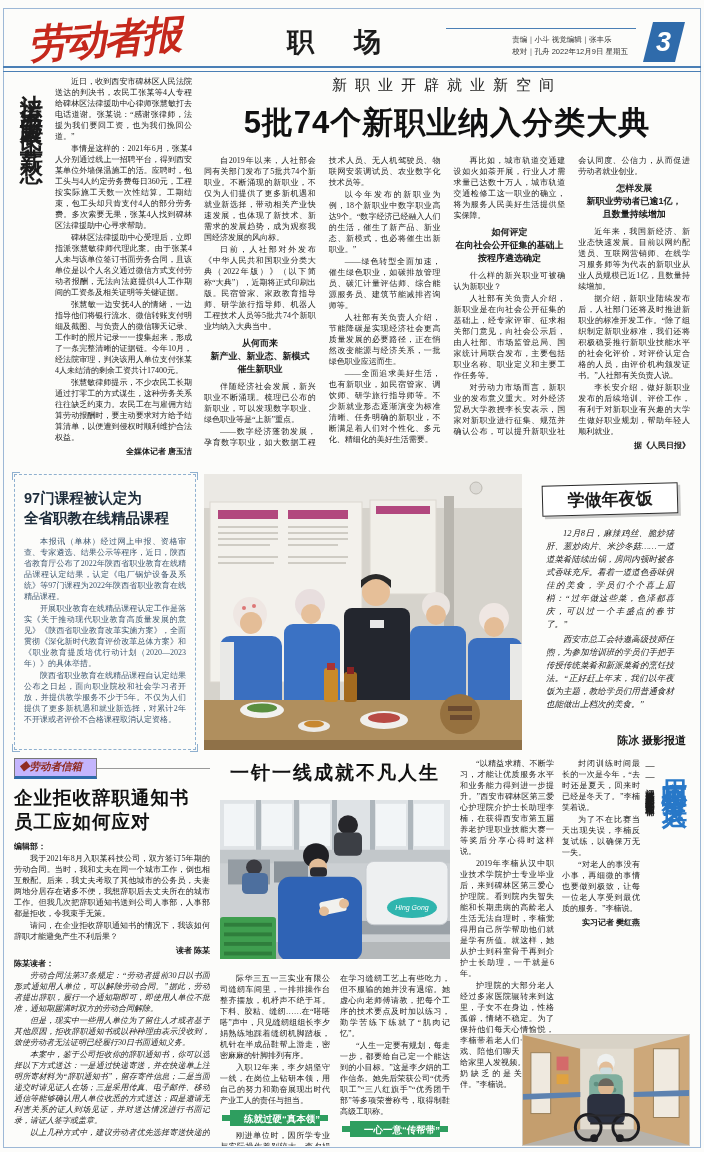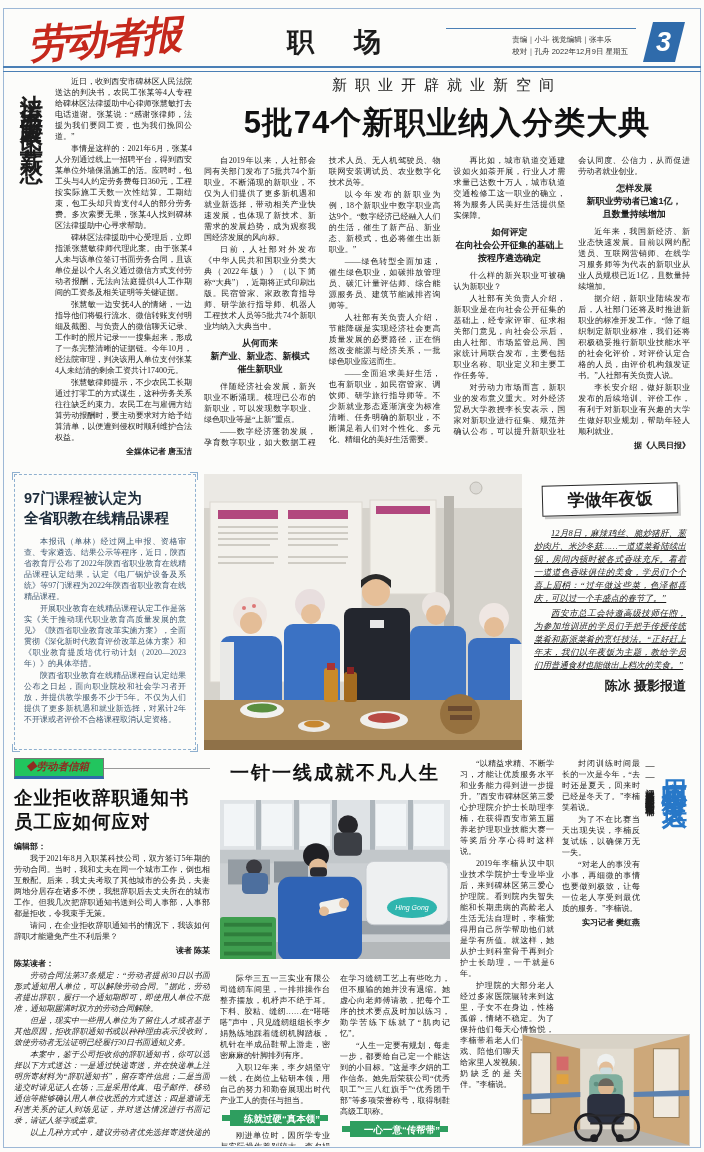--- a/index.html
+++ b/index.html
@@ -54,31 +54,31 @@
   .cm.tl{top:-3px;left:-3px;border-left-width:1.5px;border-top-width:1.5px;}
   .cm.tr{top:-3px;right:-3px;border-right-width:1.5px;border-top-width:1.5px;}
   .cm.bl{bottom:-3px;left:-3px;border-left-width:1.5px;border-bottom-width:1.5px;}
   .cm.br{bottom:-3px;right:-3px;border-right-width:1.5px;border-bottom-width:1.5px;}
   .photo1{width:318px;height:276px;}
   .newyear{flex:1;padding-top:10px;}
   .ny-titlebox{border:1.5px solid #2b2b2b;padding:3px 8px;text-align:center;font-size:17px;font-weight:800;
         transform:rotate(-1.5deg);box-shadow:2.5px 2.5px 0 rgba(110,110,110,.35);margin:0 12px 12px;
         font-family:"Liberation Sans",sans-serif;background:#fff;}
   .ny-text p{font-size:8.5px;line-height:13px;font-style:italic;text-align:justify;text-indent:2em;
-        margin:0 4px 2px;text-decoration:underline;}
-  .ny-byline{text-align:right;font-weight:bold;font-size:13px;margin-top:5px;padding-right:4px;}
+        margin:0 16px 2px;}
+  .ny-byline{text-align:right;font-weight:bold;font-size:11px;margin-top:22px;padding-right:4px;}
 
   
   .bottom-section{position:absolute;top:758px;left:14px;width:676px;height:388px;display:flex;gap:10px;}
   .mailbox{width:196px;}
   .mb-labelrow{display:flex;align-items:center;}
   .mb-labelrow:after{content:"";flex:1;border-bottom:1px solid #999;}
   .mb-label{display:inline-block;border:1px solid #777;border-bottom:3px solid #2f6bab;
-        padding:1px 14px 2px 11px;font-size:10.5px;font-weight:800;font-style:italic;color:#8f2b20;
-        font-family:"Liberation Sans",sans-serif;background:#22c55e;}
+        padding:1px 14px 2px 4px;font-size:10.5px;font-weight:800;font-style:italic;color:#8f2b20;
+        font-family:"Liberation Sans",sans-serif;background:#c4b5fd;}
   .mb-headline{font-size:18.5px;font-weight:900;line-height:1.28;white-space:pre-line;margin:7px 0 6px;
         font-family:"Liberation Sans",sans-serif;letter-spacing:1px;color:#111;}
   .mb-sal{font-weight:bold;text-indent:0;margin:2px 0 1px;}
   .mb-reply p.bp{font-style:italic;}
   .mailbox .body-clip{height:300px;overflow:hidden;}
 
   .sewing{width:230px;display:flex;flex-direction:column;gap:8px;}
   .sew-headline{text-align:center;font-size:19px;font-weight:900;letter-spacing:2px;margin:2px 0 6px;
         font-family:"Liberation Sans",sans-serif;color:#111;}
   .photo2{width:230px;height:166px;}

